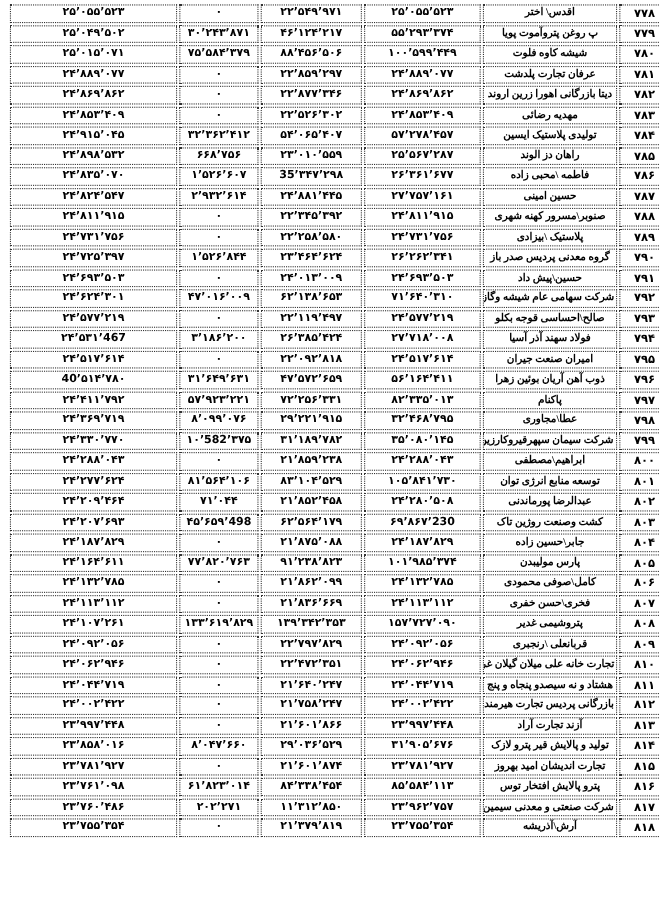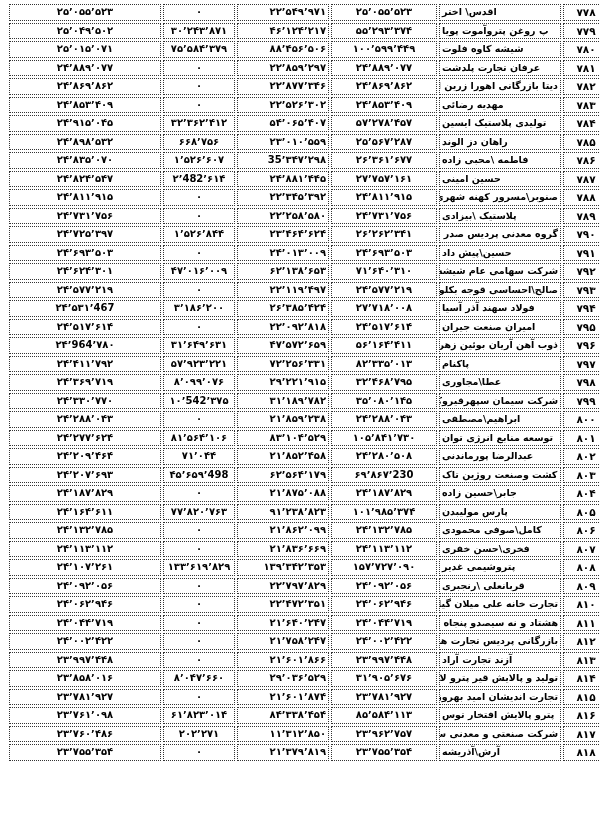--- a/index.html
+++ b/index.html
@@ -22,23 +22,23 @@
     padding:0 2px;
     font-weight:bold;
     font-size:10px;
     line-height:14.5px;
     color:#000;
     white-space:nowrap;
     overflow:hidden;
     background:#fff;
   }
   td.col-rank{width:40px;text-align:center;font-size:10.5px;}
-  td.col-name{width:116px;text-align:left;font-size:9.5px;}
+  td.col-name{width:116px;text-align:center;font-size:9.5px;font-family:Liberation Serif, serif;}
   td.col-v1{width:100px;text-align:center;}
-  td.col-v2{width:86px;text-align:right;}
+  td.col-v2{width:86px;text-align:center;}
   td.col-v3{width:66px;text-align:center;}
   td.col-v4{width:146px;text-align:center;}
 </style>
 </head>
 <body>
 
 <div class="page">
   <table class="ledger" dir="rtl">
     <tbody>
         <tr>
@@ -111,21 +111,21 @@
           <td class="col-v1">۲۶٬۳۶۱٬۶۷۷</td>
           <td class="col-v2">35٬۳۴۷٬۲۹۸</td>
           <td class="col-v3">۱٬۵۲۶٬۶۰۷</td>
           <td class="col-v4">۲۴٬۸۳۵٬۰۷۰</td>
         </tr>
         <tr>
           <td class="col-rank">۷۸۷</td>
           <td class="col-name">حسین امینی</td>
           <td class="col-v1">۲۷٬۷۵۷٬۱۶۱</td>
           <td class="col-v2">۲۴٬۸۸۱٬۴۴۵</td>
-          <td class="col-v3">۲٬482٬۶۱۴</td>
+          <td class="col-v3">۲٬۹۳۲٬۶۱۴</td>
           <td class="col-v4">۲۴٬۸۲۴٬۵۴۷</td>
         </tr>
         <tr>
           <td class="col-rank">۷۸۸</td>
           <td class="col-name">صنوبر\مسرور کهنه شهری</td>
           <td class="col-v1">۲۴٬۸۱۱٬۹۱۵</td>
           <td class="col-v2">۲۲٬۳۴۵٬۳۹۲</td>
           <td class="col-v3">۰</td>
           <td class="col-v4">۲۴٬۸۱۱٬۹۱۵</td>
         </tr>
@@ -184,21 +184,21 @@
           <td class="col-v2">۲۲٬۰۹۲٬۸۱۸</td>
           <td class="col-v3">۰</td>
           <td class="col-v4">۲۴٬۵۱۷٬۶۱۴</td>
         </tr>
         <tr>
           <td class="col-rank">۷۹۶</td>
           <td class="col-name">ذوب آهن آریان بوئین زهرا</td>
           <td class="col-v1">۵۶٬۱۶۴٬۴۱۱</td>
           <td class="col-v2">۴۷٬۵۷۲٬۶۵۹</td>
           <td class="col-v3">۳۱٬۶۴۹٬۶۳۱</td>
-          <td class="col-v4">۲۴٬964٬۷۸۰</td>
+          <td class="col-v4">40٬۵۱۴٬۷۸۰</td>
         </tr>
         <tr>
           <td class="col-rank">۷۹۷</td>
           <td class="col-name">پاکنام</td>
           <td class="col-v1">۸۲٬۳۳۵٬۰۱۳</td>
           <td class="col-v2">۷۲٬۲۵۶٬۳۳۱</td>
           <td class="col-v3">۵۷٬۹۲۳٬۲۲۱</td>
           <td class="col-v4">۲۴٬۴۱۱٬۷۹۲</td>
         </tr>
         <tr>
@@ -207,21 +207,21 @@
           <td class="col-v1">۳۲٬۴۶۸٬۷۹۵</td>
           <td class="col-v2">۲۹٬۲۲۱٬۹۱۵</td>
           <td class="col-v3">۸٬۰۹۹٬۰۷۶</td>
           <td class="col-v4">۲۴٬۳۶۹٬۷۱۹</td>
         </tr>
         <tr>
           <td class="col-rank">۷۹۹</td>
           <td class="col-name">شرکت سیمان سپهرقیروکارزین</td>
           <td class="col-v1">۳۵٬۰۸۰٬۱۴۵</td>
           <td class="col-v2">۳۱٬۱۸۹٬۷۸۲</td>
-          <td class="col-v3">۱۰٬542٬۳۷۵</td>
+          <td class="col-v3">۱۰٬582٬۳۷۵</td>
           <td class="col-v4">۲۴٬۳۳۰٬۷۷۰</td>
         </tr>
         <tr>
           <td class="col-rank">۸۰۰</td>
           <td class="col-name">ابراهیم\مصطفی</td>
           <td class="col-v1">۲۴٬۲۸۸٬۰۴۳</td>
           <td class="col-v2">۲۱٬۸۵۹٬۲۳۸</td>
           <td class="col-v3">۰</td>
           <td class="col-v4">۲۴٬۲۸۸٬۰۴۳</td>
         </tr>

